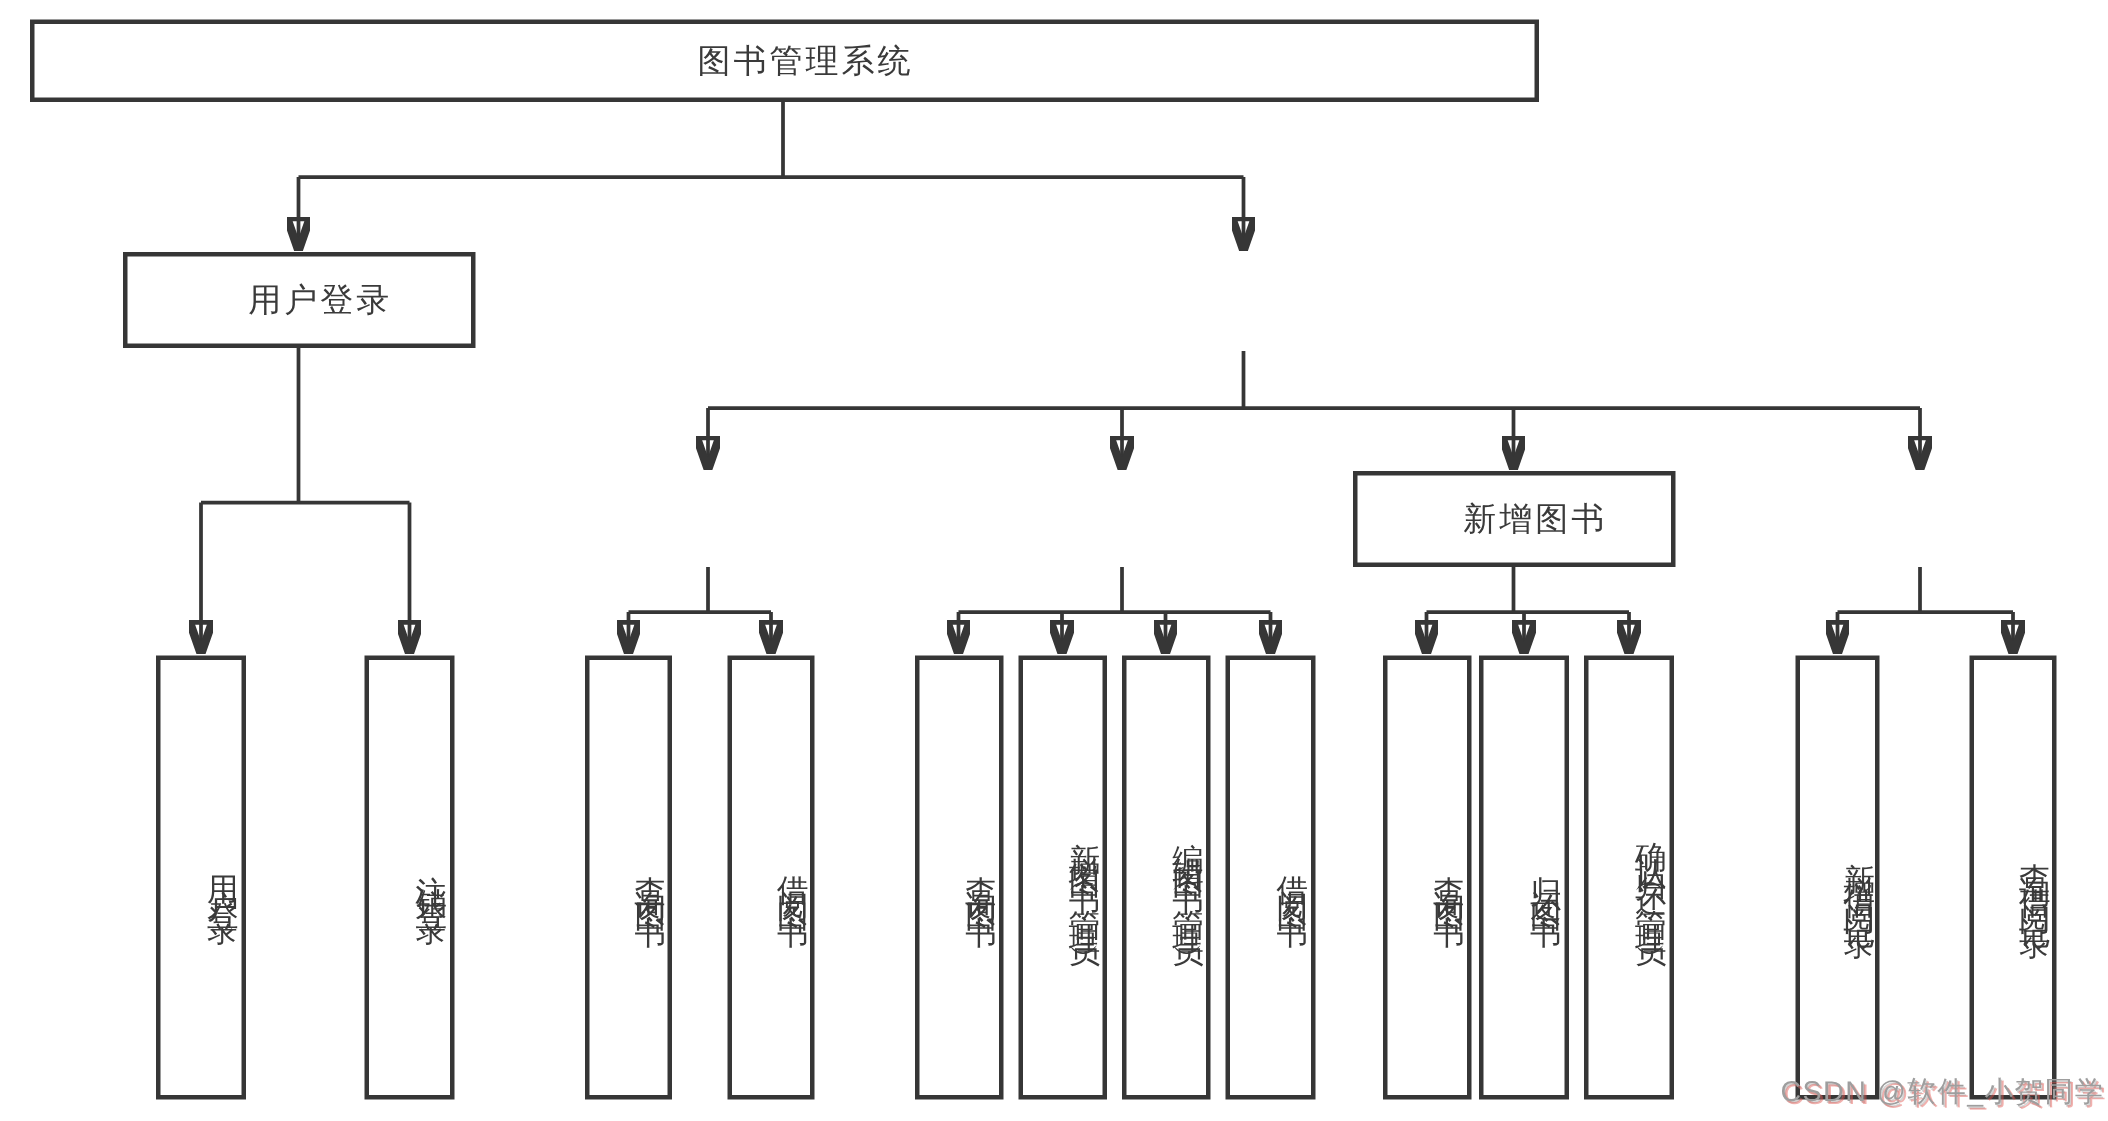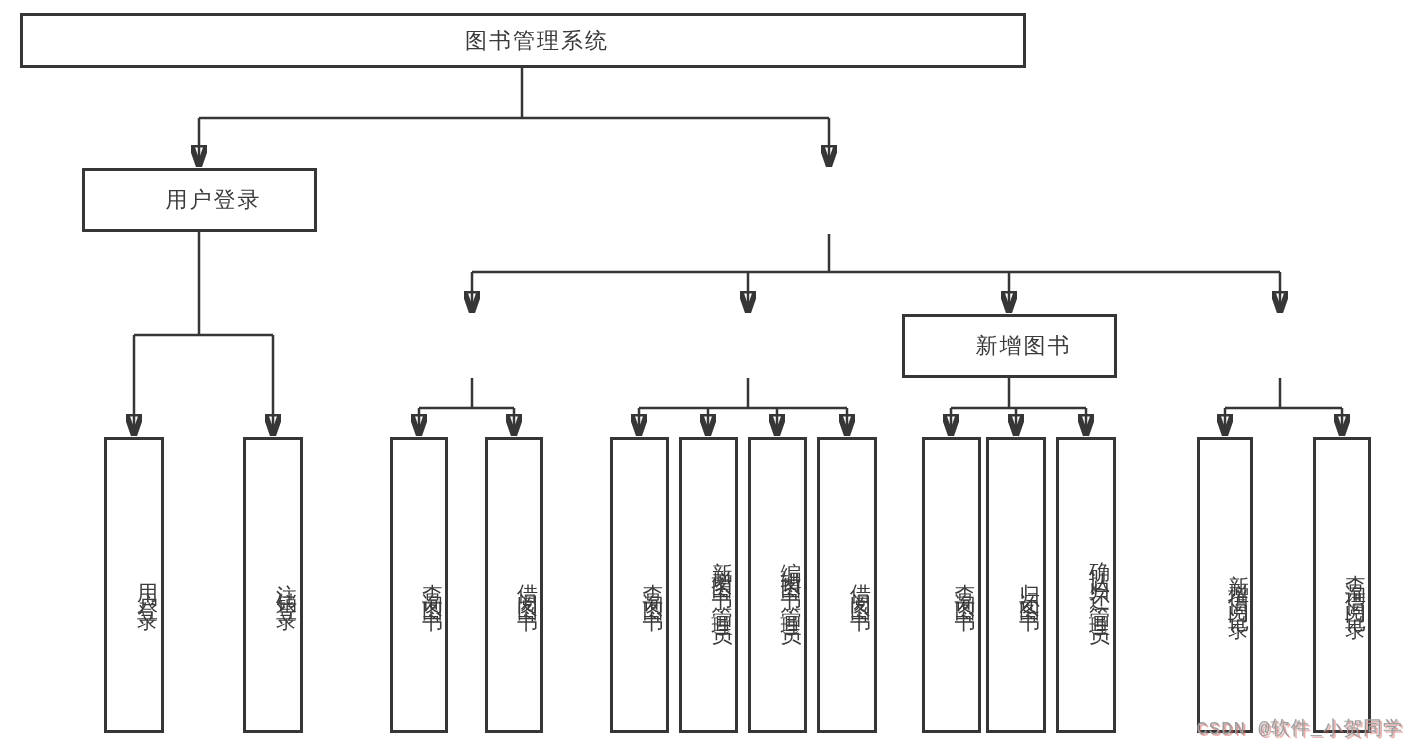--- a/index.html
+++ b/index.html
@@ -44,21 +44,20 @@
     line-height:1;
   }
   .watermark{
     position:absolute;
     right:2px;top:715px;
     font-size:19px;
     letter-spacing:1px;
     color:var(--watermark-text);
     text-shadow:2px 2px 0 rgba(224,82,76,0.45), 1px 1px 0 rgba(130,130,130,0.35);
     white-space:nowrap;
-    font-family:Liberation Mono, monospace;
   }
 </style>
 </head>
 <body>
 
 <div class="canvas">
 
   <svg class="connectors" viewBox="0 0 1405 747" xmlns="http://www.w3.org/2000/svg">
     <defs>
       <marker id="arrow" viewBox="0 0 10 7" refX="9.5" refY="3.5" markerWidth="9" markerHeight="6.3" orient="auto" markerUnits="strokeWidth">

